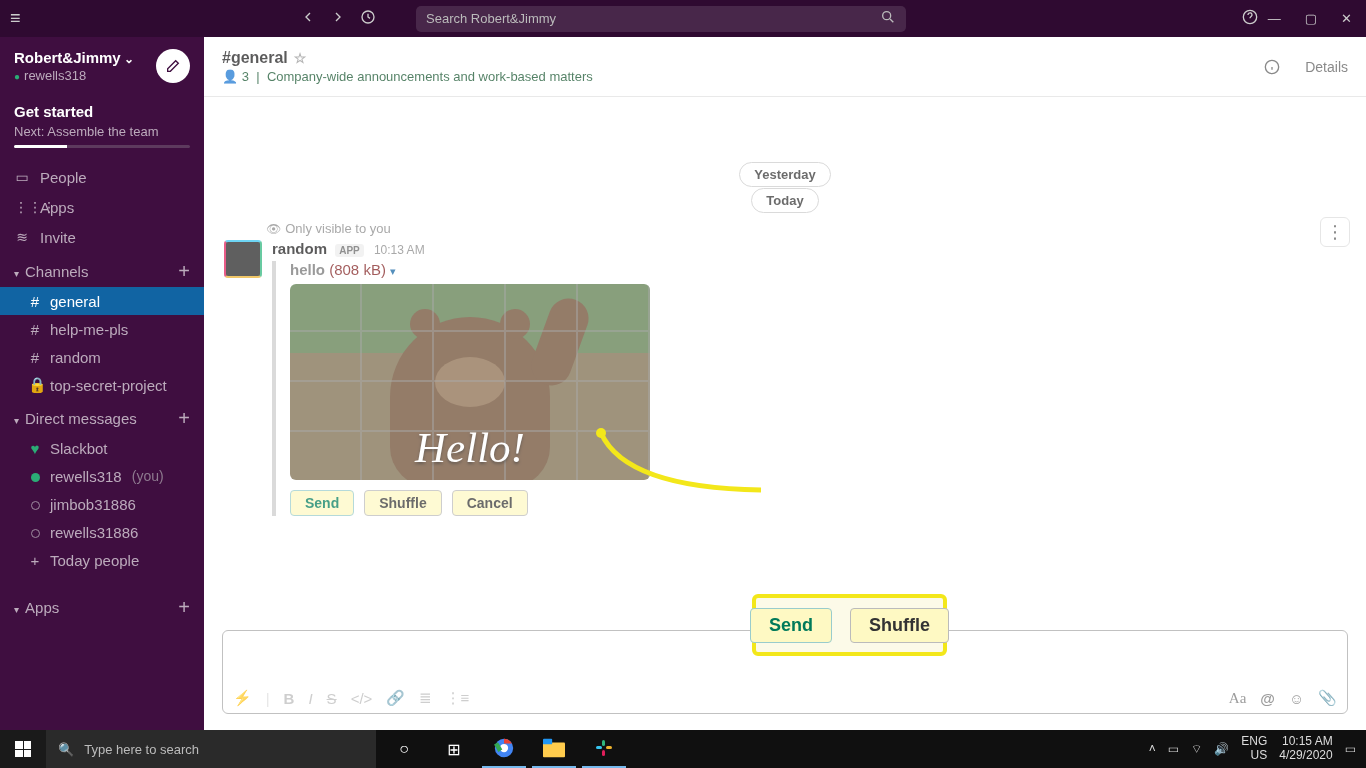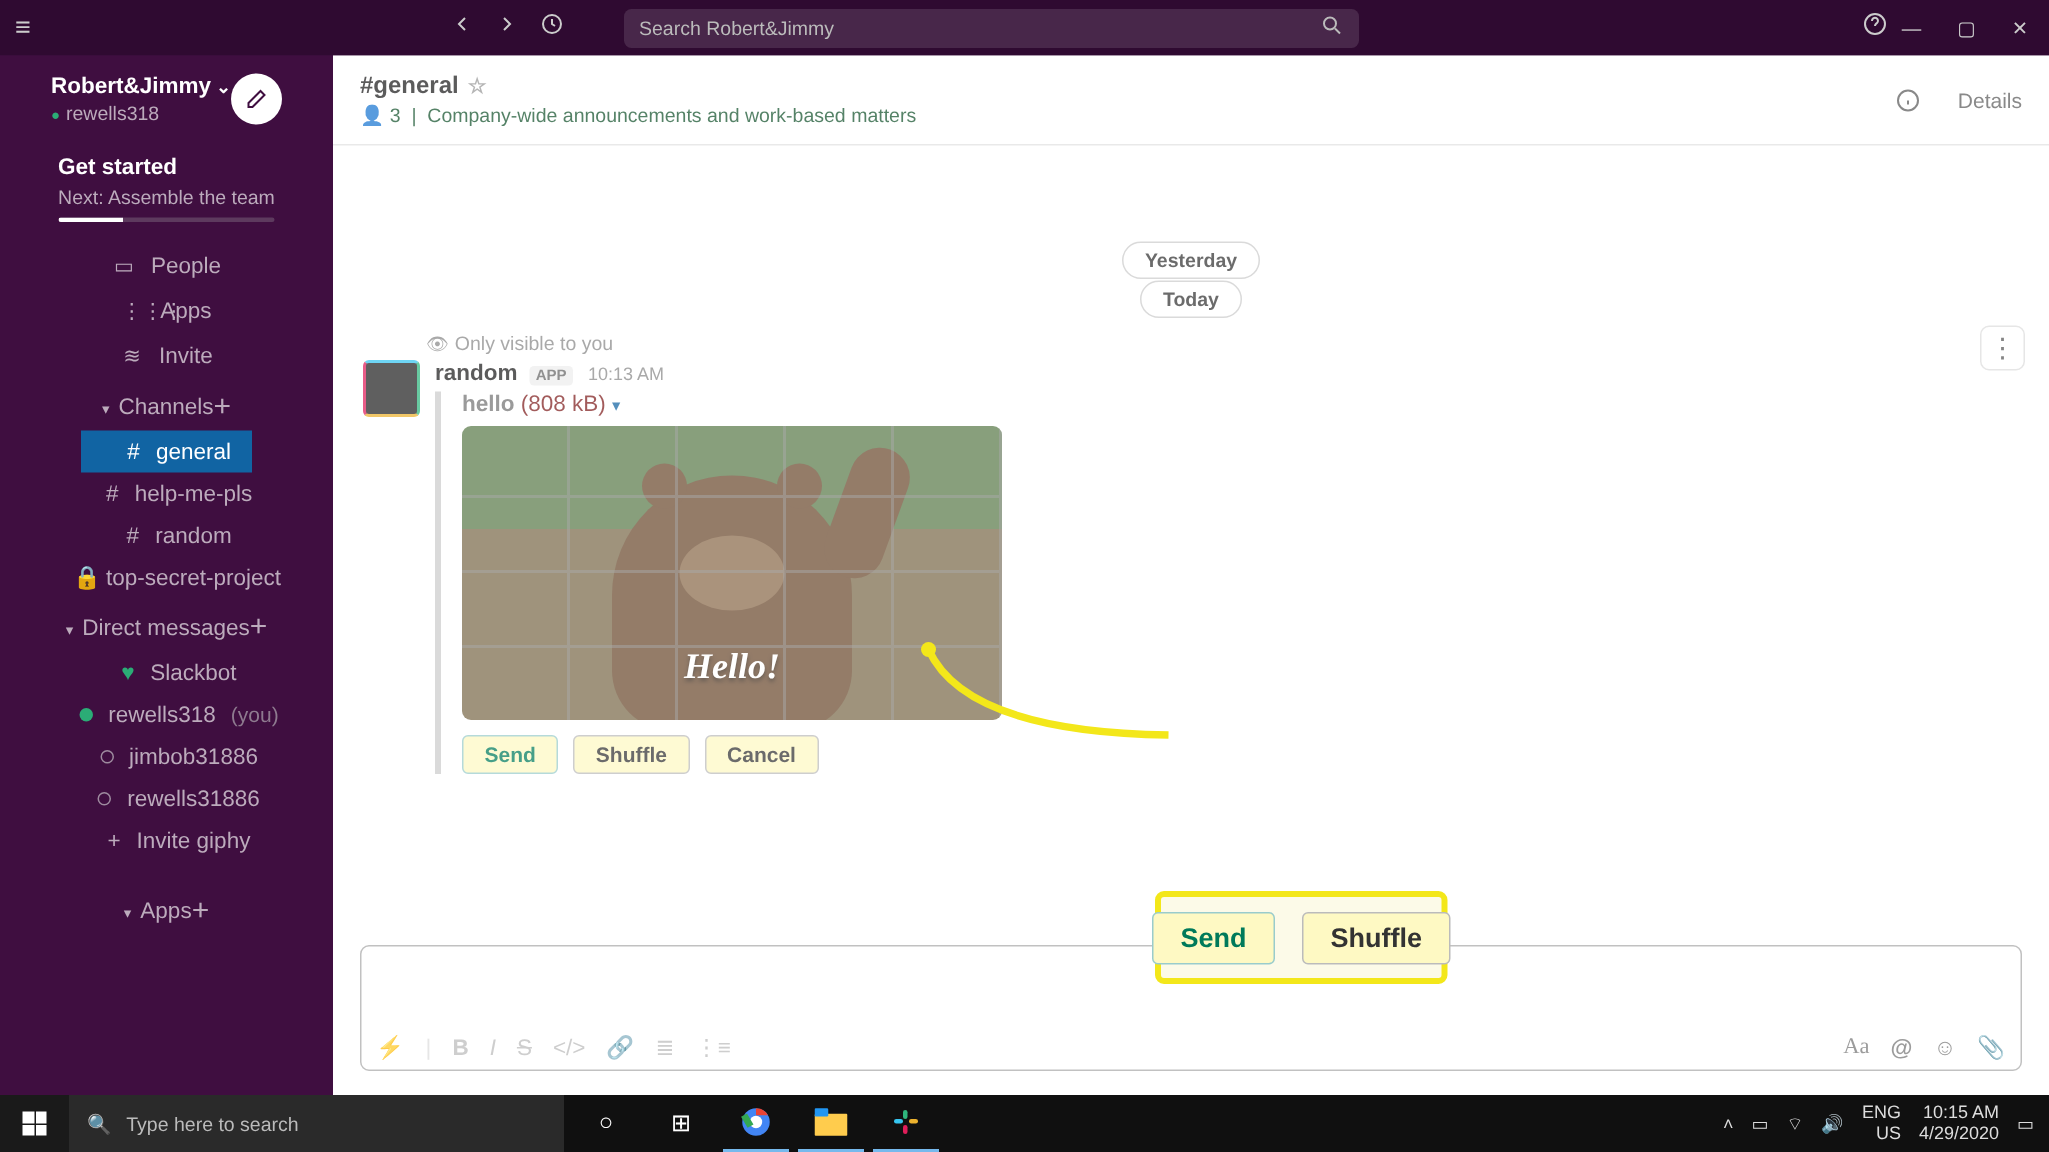--- a/index.html
+++ b/index.html
@@ -6,21 +6,21 @@
 body { width:1366px; height:768px; overflow:hidden; background:#3F0E40; position:relative; }
 .titlebar { height:37px; background:#2F0A31; display:flex; align-items:center; color:#ccc; padding:0 10px; }
 .ham { width:20px; font-size:18px; color:#ccc; cursor:pointer; }
 .navbtns { display:flex; gap:14px; margin-left:270px; align-items:center; }
 .navbtns svg { width:18px; height:18px; stroke:#aaa; fill:none; stroke-width:2; }
 .search { flex:0 0 490px; height:26px; background:rgba(255,255,255,0.12); border-radius:5px; display:flex; align-items:center; padding:0 10px; color:#bbb; font-size:13px; margin-left:40px; justify-content:space-between; }
 .help { margin-left:auto; margin-right:10px; }
 .winbtns { display:flex; gap:24px; margin-right:4px; color:#ccc;}
 .winbtns span { font-size:13px; }
 .app { display:flex; height:693px; }
-.sidebar { width:222px; background:#3F0E40; color:#BCABBC; font-size:15px; display:flex; flex-direction:column;align-items:center; }
+.sidebar { width:204px; background:#3F0E40; color:#BCABBC; font-size:15px; display:flex; flex-direction:column; }
 .ws-header { padding:12px 14px 10px; display:flex; justify-content:space-between; align-items:flex-start; }
 .ws-name { color:#fff; font-weight:700; font-size:15px; }
 .ws-name::after { content:" ⌄"; font-size:12px; }
 .ws-sub { font-size:13px; color:#BCABBC; margin-top:2px; }
 .presence { color:#2BAC76; font-size:10px; margin-right:4px;}
 .compose { width:34px; height:34px; background:#fff; border-radius:50%; display:flex; align-items:center; justify-content:center; }
 .section { padding:10px 14px 4px; }
 .get-started { color:#fff; font-weight:700; }
 .next { font-size:13px; color:#BCABBC; margin-top:4px; }
 .progress { height:3px; background:#5d3a5e; margin-top:6px; border-radius:2px; overflow:hidden;}
@@ -61,21 +61,21 @@
 .att-title { font-size:15px;}
 .att-title a { color:#737373; font-weight:700; text-decoration:none;}
 .att-title .size { color:#7f1d1d;}
 .gif { width:360px; height:196px; border-radius:6px; margin-top:6px; background:linear-gradient(#5a7a4a 0 35%,#7a6a4a 35% 100%); position:relative; overflow:hidden; display:flex; align-items:center; justify-content:center;}
 .bear { width:160px; height:170px; background:#6b4a2f; border-radius:80px 80px 40px 40px; position:relative; top:20px;}
 .bear::before,.bear::after{content:"";position:absolute;width:30px;height:30px;background:#6b4a2f;border-radius:50%;top:-8px;}
 .bear::before{left:20px;} .bear::after{right:20px;}
 .bear .face{position:absolute;width:70px;height:50px;background:#8a6a4a;border-radius:50%;top:40px;left:45px;}
 .bear .arm{position:absolute;width:40px;height:90px;background:#6b4a2f;border-radius:20px;right:-30px;top:-20px;transform:rotate(20deg);}
 .fence{position:absolute;inset:0;background:repeating-linear-gradient(90deg,transparent 0 70px,#888 70px 72px),repeating-linear-gradient(0deg,transparent 0 48px,#888 48px 50px);opacity:.5;}
-.hello-txt{position:absolute;bottom:21px;color:#fff;font-style:italic;font-family:Georgia,serif;font-size:24px;font-weight:700;text-shadow:0 2px 3px rgba(0,0,0,.6);}
+.hello-txt{position:absolute;bottom:8px;color:#fff;font-style:italic;font-family:Georgia,serif;font-size:43px;font-weight:400;text-shadow:0 2px 3px rgba(0,0,0,.6);}
 .btn-row { display:flex; gap:10px; margin-top:10px;}
 .btn { border:1px solid #bbb; background:#fef9c3; border-radius:4px; padding:4px 14px; font-size:14px; font-weight:600; color:#333; cursor:pointer;}
 .btn.primary { color:#007a5a; border-color:#9cc;}
 .more-btn { position:absolute; right:16px; top:0; width:30px; height:30px; border:1px solid #ddd; border-radius:6px; display:flex; align-items:center; justify-content:center; background:#fff; font-size:18px; color:#555;}
 .composer { margin:0 18px 16px; border:1px solid #aaa; border-radius:6px; height:84px; position:relative; background:#fff;}
 .composer-toolbar { position:absolute; bottom:6px; left:10px; right:10px; display:flex; align-items:center; gap:14px; color:#bbb; font-size:15px;}
 .composer-toolbar .right { margin-left:auto; display:flex; gap:14px; align-items:center; color:#777;}
 .callout { position:absolute; left:548px; bottom:74px; width:195px; height:62px; border:4px solid #f3e71a; background:#fcfae8; border-radius:6px; display:flex; align-items:center; justify-content:center; gap:18px; z-index:10;}
 .callout .btn { padding:6px 18px; font-size:18px;}
 .arrow-line { position:absolute; left:392px; bottom:132px; width:170px; height:70px; z-index:9; pointer-events:none;}
@@ -200,21 +200,21 @@
     <div class="ch">
         <span class="pre"><span class="dm-dot off"></span></span>
         <span>jimbob31886</span>
       </div>
     <div class="ch">
         <span class="pre"><span class="dm-dot off"></span></span>
         <span>rewells31886</span>
       </div>
     <div class="ch">
         <span class="pre">+</span>
-        <span>Invite giphy</span>
+        <span>Today people</span>
       </div>
 
     <div class="group-head" style="margin-top:14px">
       <span><span class="caret">▾</span><span>Apps</span></span>
       <span class="plus">+</span>
     </div>
   </div>
 
   <div class="main">
     <div class="overlay"></div>

